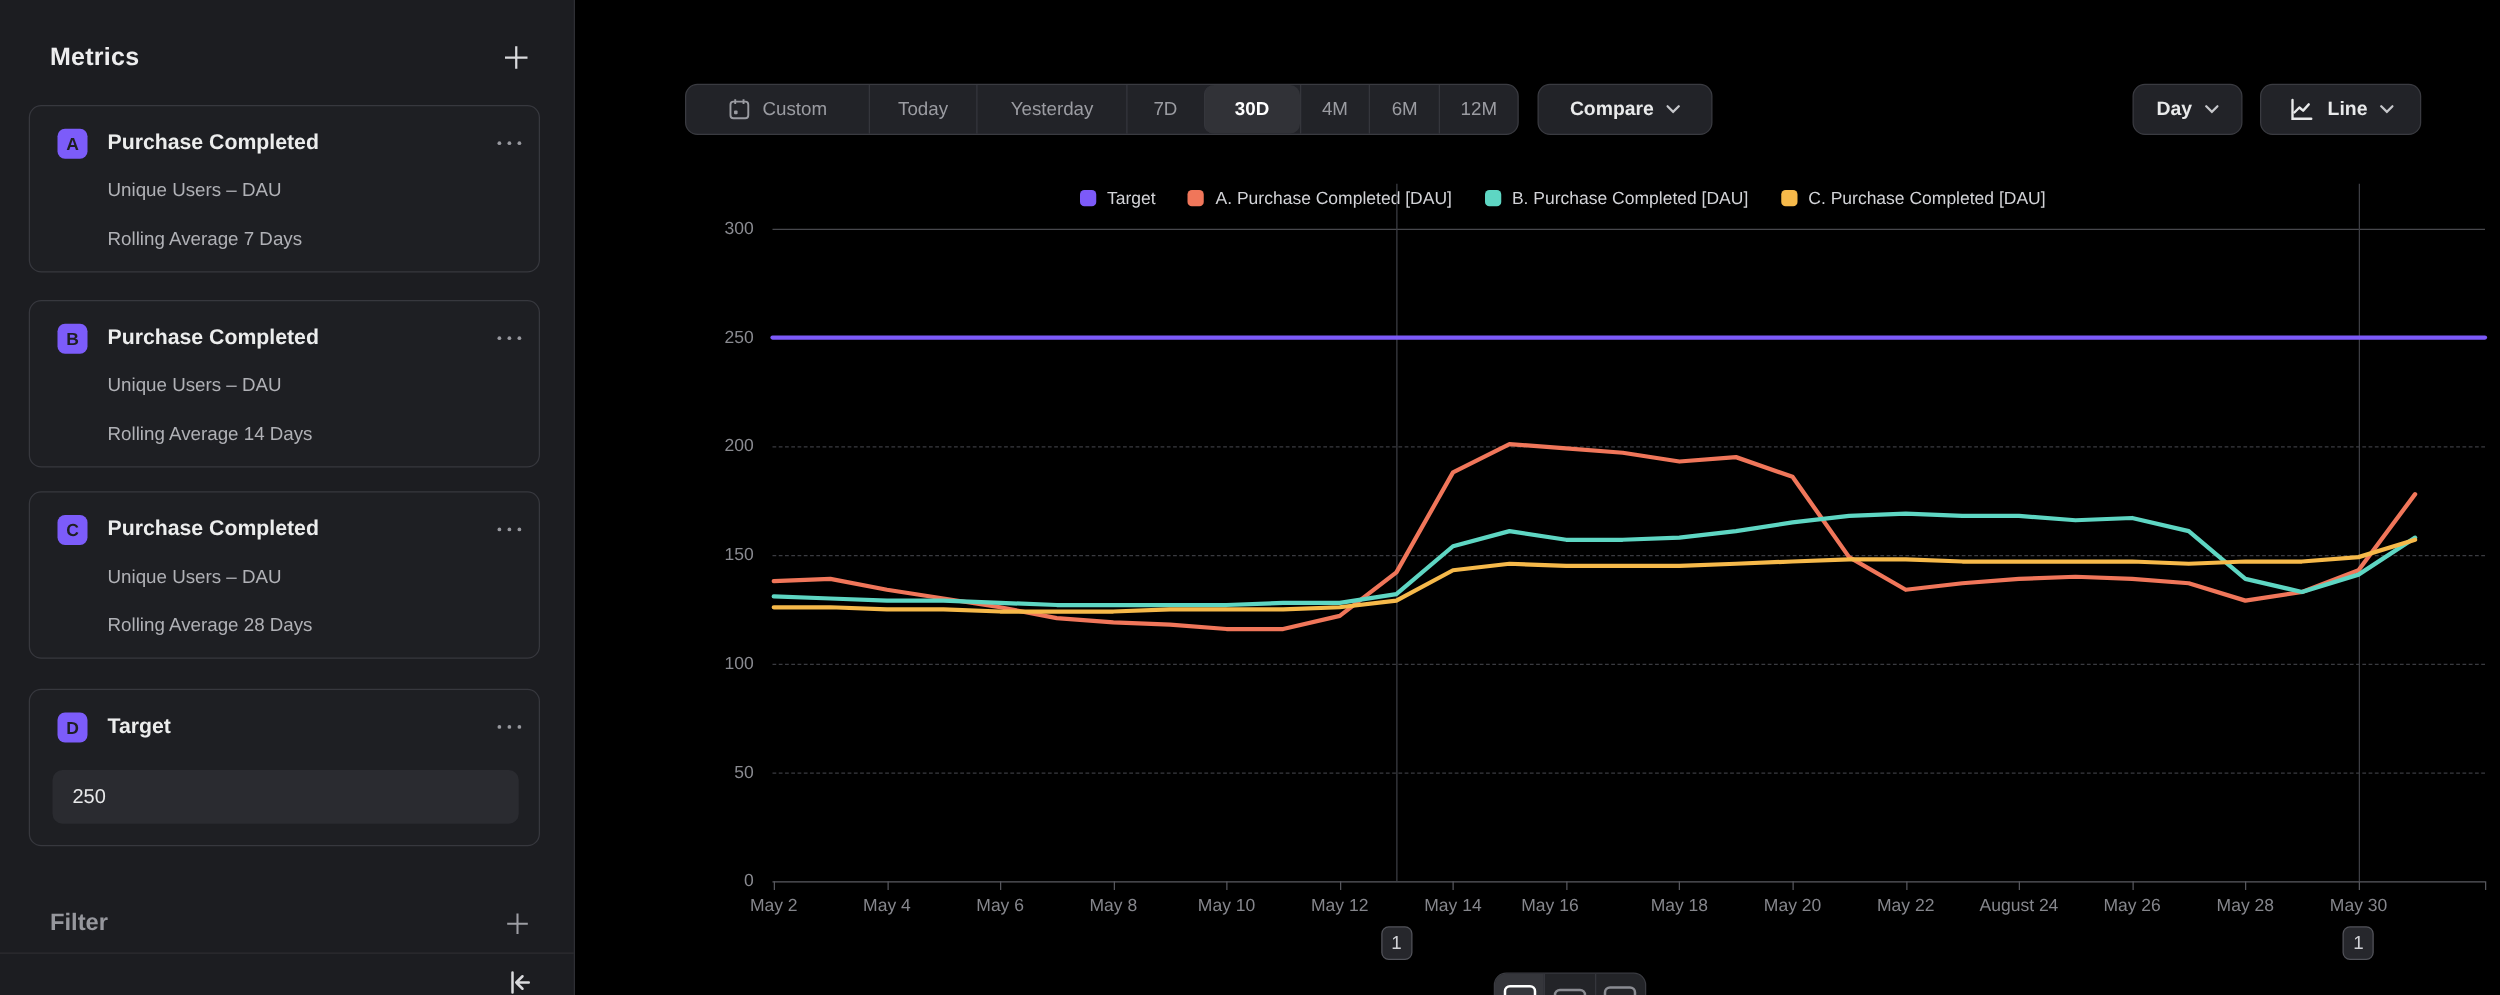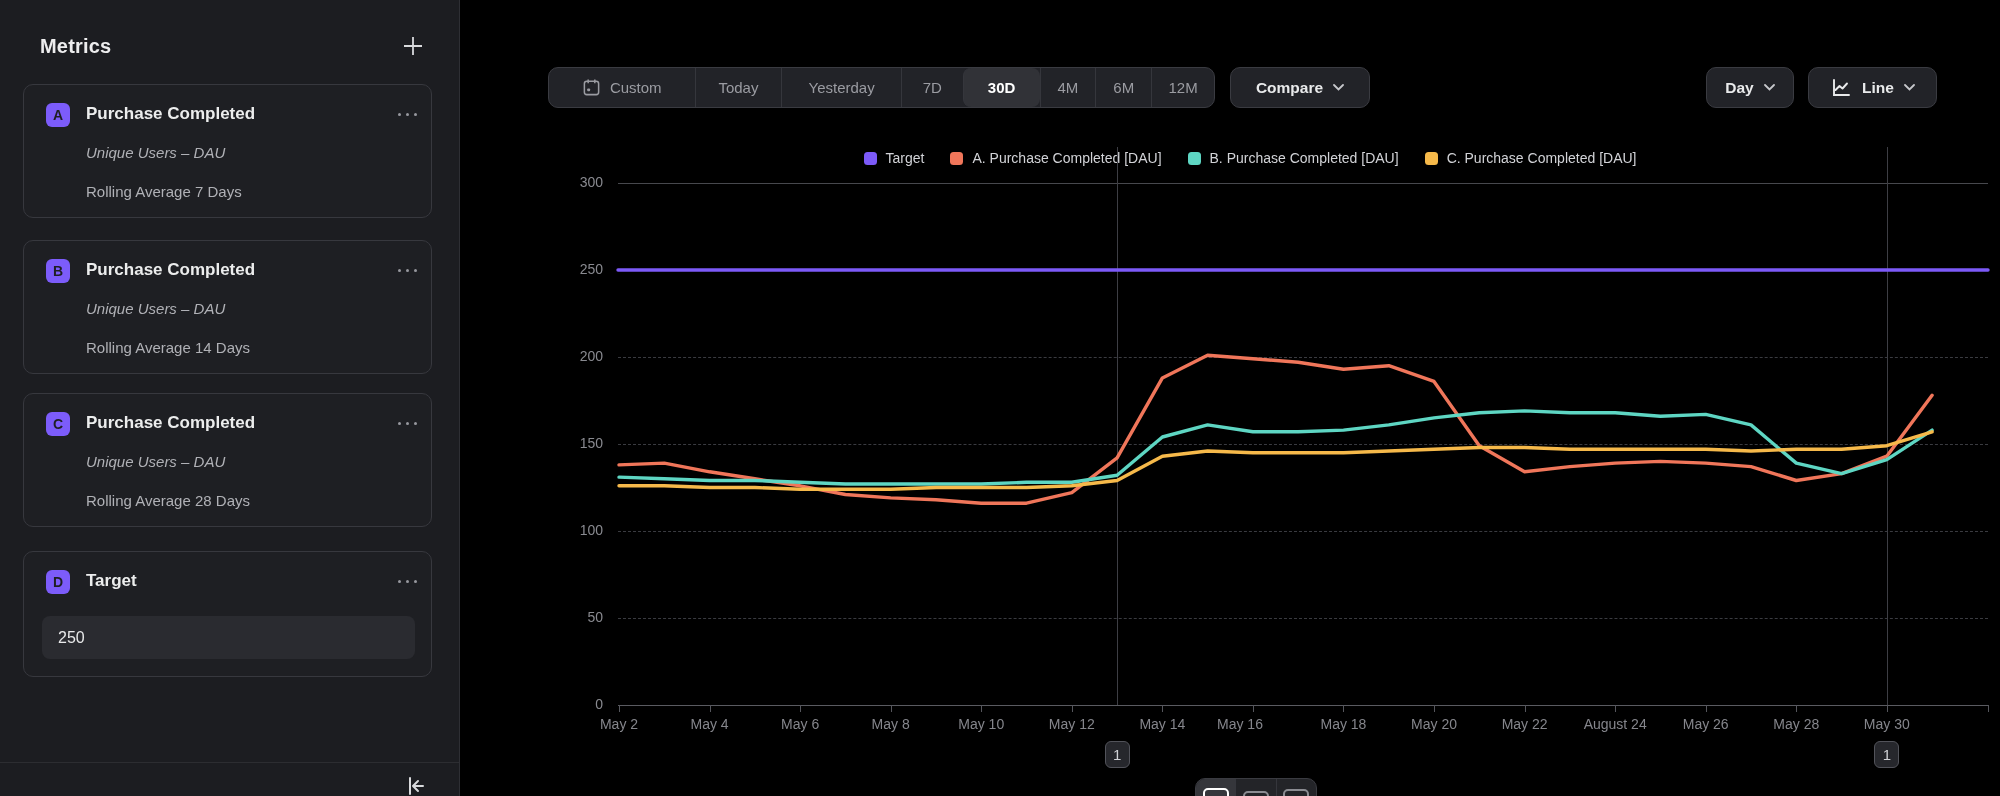--- a/index.html
+++ b/index.html
@@ -18,21 +18,21 @@
   .card { position:absolute; left:23px; width:409px; border:1px solid #37383e;
     border-radius:10px; background:#1e1f23; }
   .badge { position:absolute; left:22px; top:18px; width:24px; height:24px;
     border-radius:6px; background:#7c5cfa; color:#1e1f23; font-size:14px;
     font-weight:700; display:flex; align-items:center; justify-content:center; }
   .card-title { position:absolute; left:62px; top:19px; color:#eceded;
     font-size:17px; font-weight:600; }
   .kebab { position:absolute; right:10px; top:12px; width:28px; height:34px; }
   .kebab span { display:block; width:3px; height:3px; border-radius:50%;
     background:#97989e; margin:4px auto; }
-  .card-sub1 { position:absolute; left:62px; top:59px; color:#b0b1b6; font-size:15px;font-style:italic; }
+  .card-sub1 { position:absolute; left:62px; top:59px; color:#b0b1b6; font-size:15px; }
   .card-sub2 { position:absolute; left:62px; top:98px; color:#b0b1b6; font-size:15px; }
   .target-input { position:absolute; left:18px; top:64px; width:373px; height:43px;
     background:#2a2b30; border:none; border-radius:8px; color:#e8e9ea;
     font-size:16px; padding:0 16px; font-family:inherit; }
   .filter-row { position:absolute; left:40px; right:32px; top:724px; height:30px;
     display:flex; align-items:center; justify-content:space-between; }
   .filter-label { color:#96979d; font-size:19px; font-weight:600; }
   .sb-divider { position:absolute; left:0; right:0; top:762px; height:1px; background:#2c2d31; }
   .collapse-btn { position:absolute; right:30px; top:772px; }
 
@@ -138,20 +138,28 @@
       <div class="badge">D</div>
       <div class="card-title">Target</div>
       <button class="icon-btn kebab">
         <span></span>
           <span></span>
           <span></span>
       </button>
       <input class="target-input" type="text" value="250" style="">
     </div>
 
+    <div class="filter-row">
+      <div class="filter-label">Filter</div>
+      <button class="icon-btn">
+        <svg width="22" height="22" viewBox="0 0 24 24">
+          <path d="M12 3v18M3 12h18" stroke="#9d9ea4" stroke-width="1.8" fill="none"></path>
+        </svg>
+      </button>
+    </div>
 
     <div class="sb-divider"></div>
 
     <button class="icon-btn collapse-btn">
       <svg width="24" height="24" viewBox="0 0 24 24">
         <path d="M7 4v16M20 12H10m0 0l5-5m-5 5l5 5" stroke="#d9dadd" stroke-width="2" fill="none" stroke-linecap="round" stroke-linejoin="round"></path>
       </svg>
     </button>
   </aside>
 

